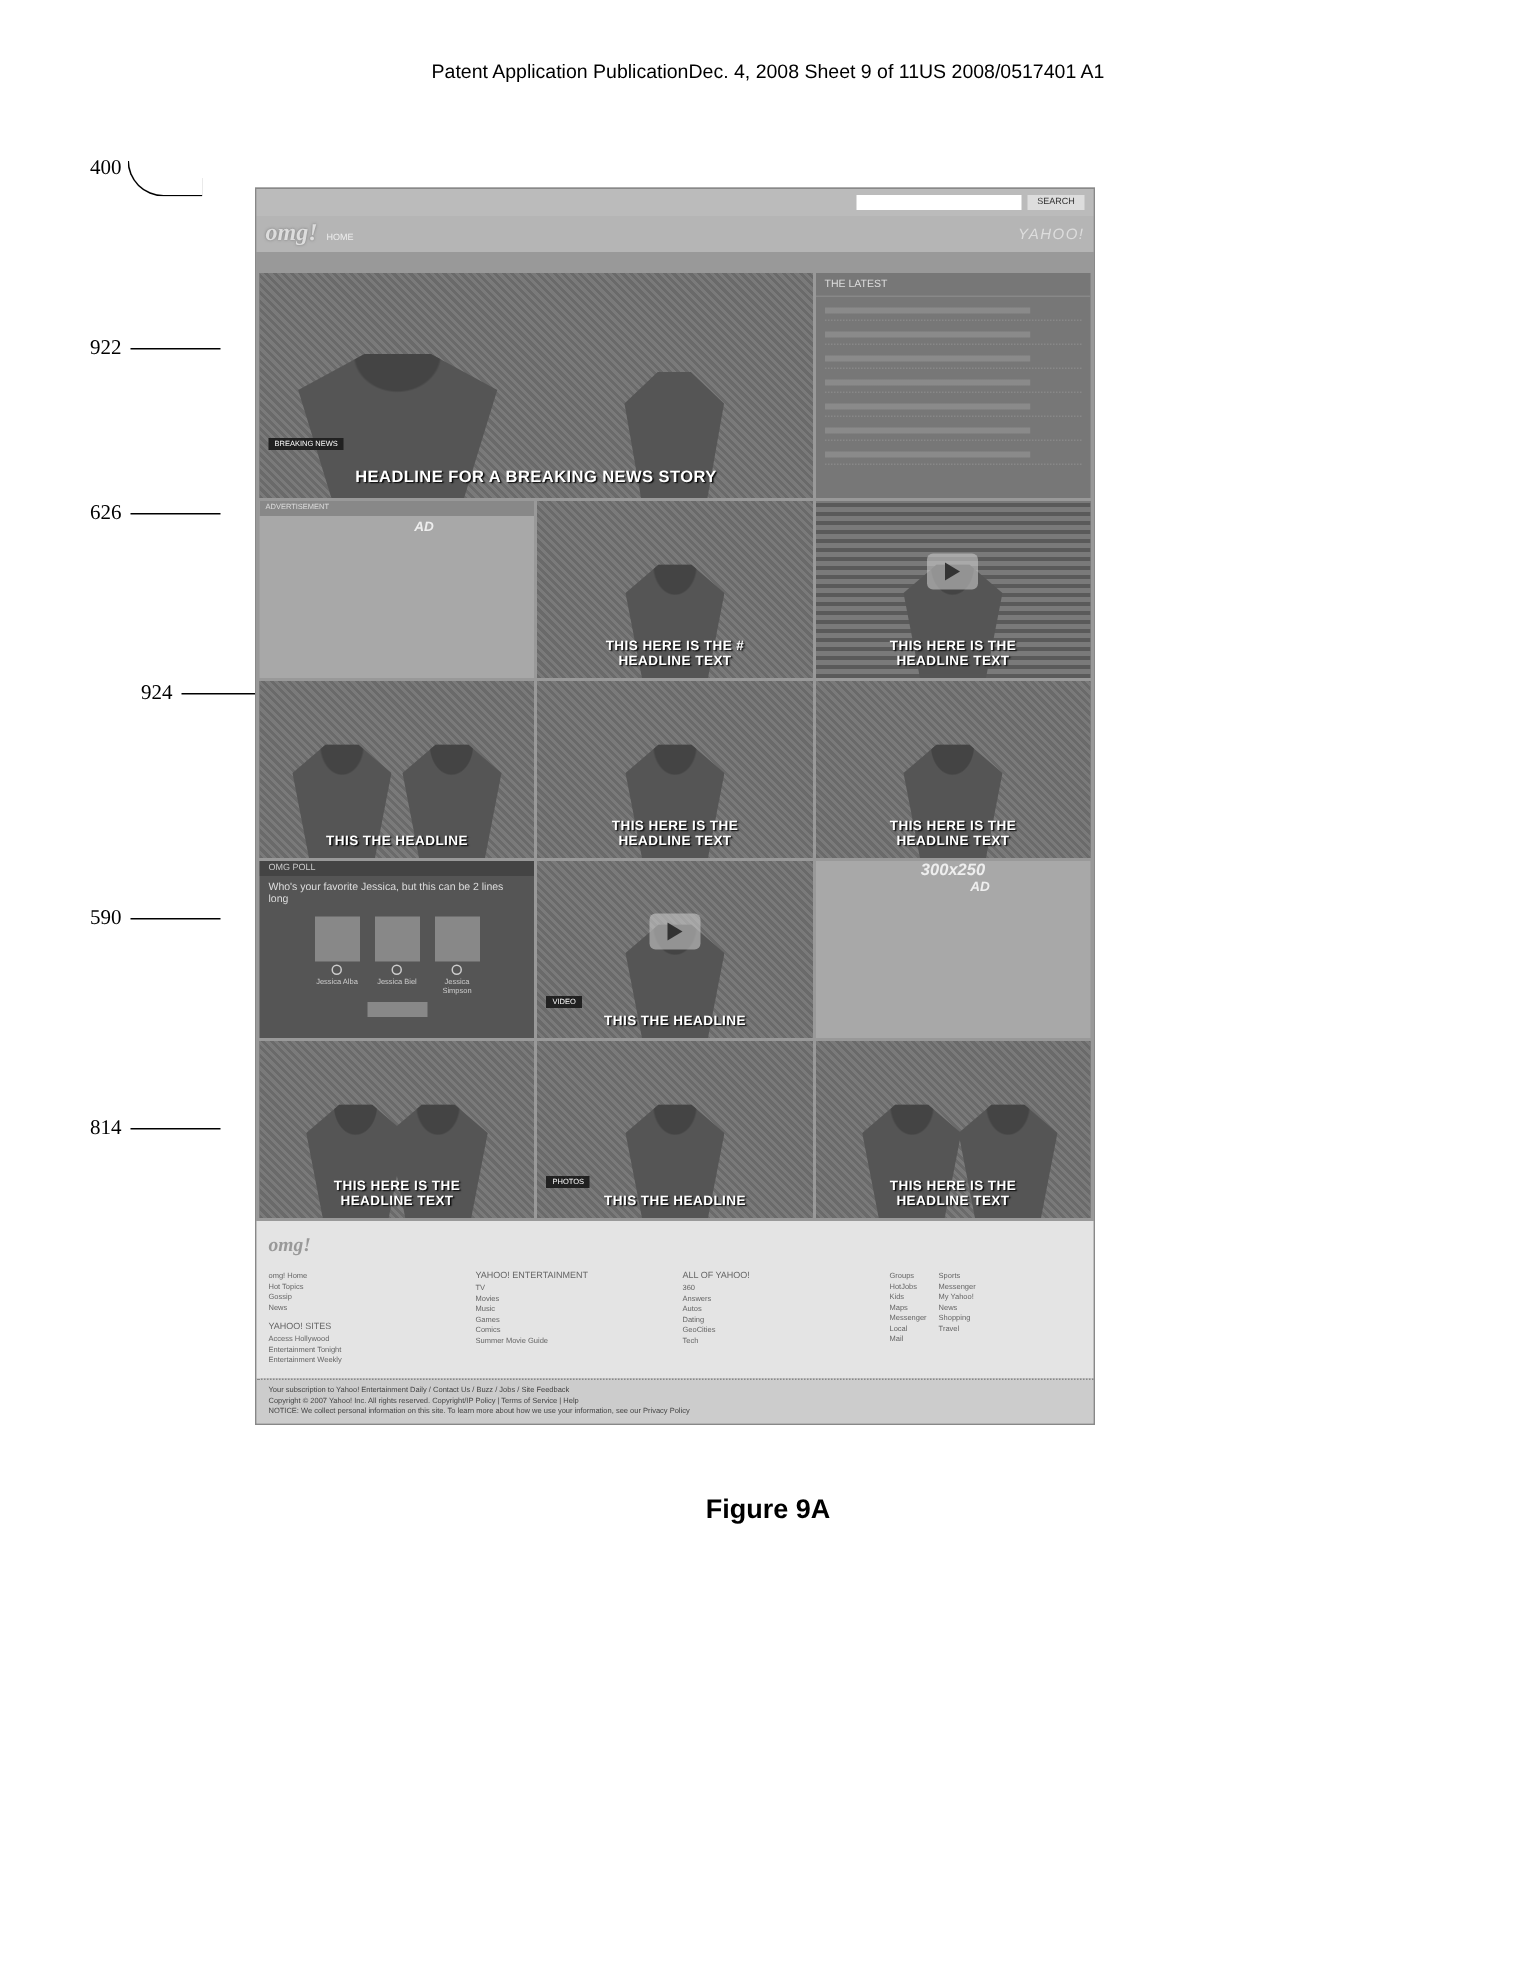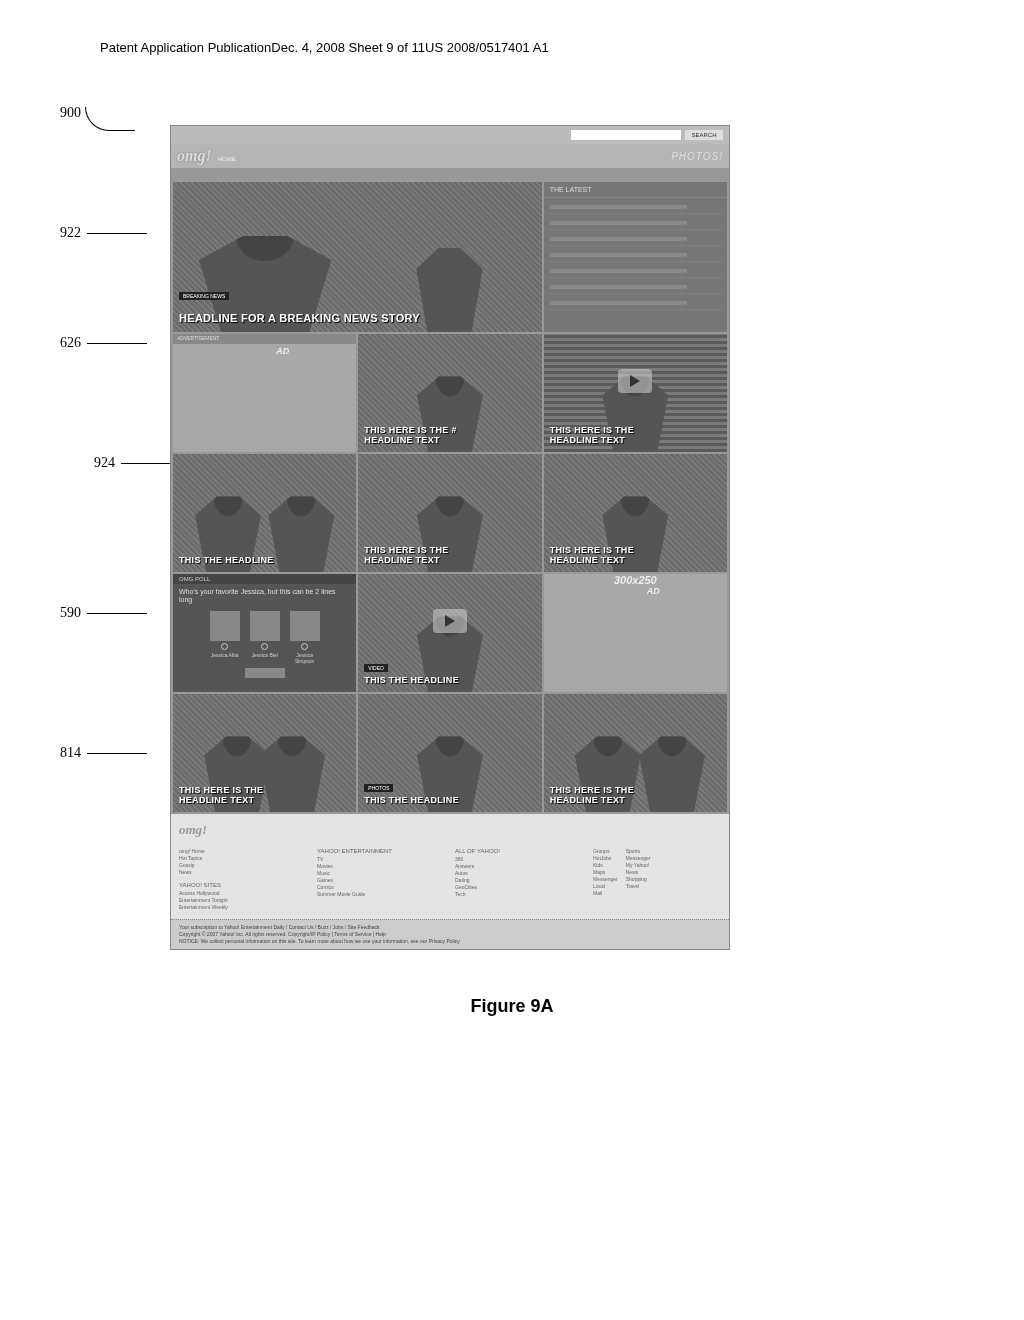--- a/index.html
+++ b/index.html
@@ -10,21 +10,21 @@
     height: 1320px;
     position: relative;
   }
   .page {
     width: 1024px;
     height: 1320px;
     padding: 40px 50px;
   }
   .header-row {
     display: flex;
-    justify-content: flex-start;
+    justify-content: center;
     font-size: 13px;
     padding: 0 50px 30px 50px;
   }
   .header-left { font-weight: normal; }
   .header-right { font-weight: normal; }
 
   .figure-area {
     position: relative;
     margin: 40px 0 40px 120px;
     width: 620px;
@@ -144,20 +144,21 @@
     clip-path: polygon(30% 100%, 20% 40%, 40% 20%, 60% 20%, 80% 40%, 70% 100%);
   }
   .tile .headline {
     position: absolute; left:6px; bottom:6px; right:6px;
     font-size: 9px;
     font-weight: bold;
     line-height: 1.1;
     text-shadow: 1px 1px 1px #000;
     font-family: Impact, Arial;
     letter-spacing:0.3px;
+    text-align:center;
   }
   .tile .tag {
     position:absolute; left:6px; bottom: 32px;
     font-size: 5px;
     background: #900; color:#fff;
     padding:1px 4px;
   }
   .tile.hero .headline { font-size: 11px; bottom:8px; }
   .tile.hero .silh { left:25%; }
   .tile.hero .silh2 {
@@ -273,21 +274,21 @@
 
   <div class="header-row">
     <div class="header-left">Patent Application Publication</div>
     <div>Dec. 4, 2008  Sheet 9 of 11</div>
     <div class="header-right">US 2008/0517401 A1</div>
   </div>
 
   <div class="figure-area">
 
     <div class="callout arrow900">
-      <span>900</span><span class="arc"></span>
+      <span>400</span><span class="arc"></span>
     </div>
     <div class="callout c922">
       <span>922</span><span class="sw"></span>
     </div>
     <div class="callout c906">
       <span>626</span><span class="sw"></span>
     </div>
     <div class="callout c924">
       <span>924</span><span class="sw"></span>
     </div>
@@ -303,21 +304,21 @@
       <div class="topbar">
         <div class="searchbox"></div>
         <div class="searchbtn">SEARCH</div>
       </div>
 
       <div class="logo-row">
         <div style="display:flex;align-items:baseline;">
           <span class="logo">omg!</span>
           <span class="home">HOME</span>
         </div>
-        <span class="ylogo">PHOTOS!</span>
+        <span class="ylogo">YAHOO!</span>
       </div>
       <div class="nav-tabs">
         <span>&nbsp;</span>
         <span>&nbsp;</span>
         <span>&nbsp;</span>
       </div>
 
       <div class="grid">
 
         <div class="tile hero">

